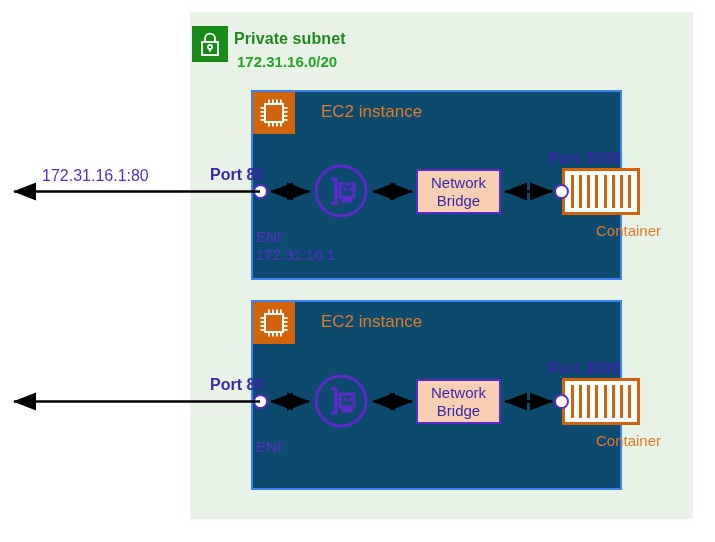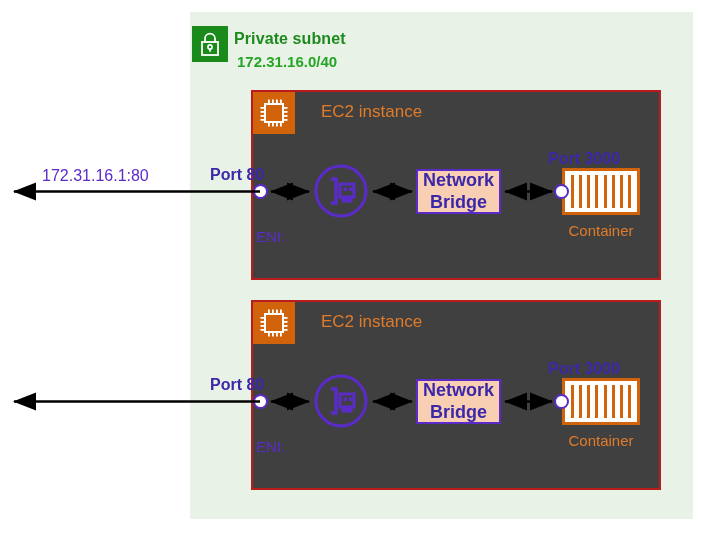--- a/index.html
+++ b/index.html
@@ -13,49 +13,49 @@
           background:#e9f2e6;}
   .subnet-icon{position:absolute;left:192px;top:26px;width:36px;height:36px;
                background:#1a8a1a;}
   .subnet-icon svg{display:block;}
   .subnet-title{position:absolute;left:234px;top:30px;font-size:16px;
                 color:#1d8a1d;font-weight:bold;letter-spacing:.1px;white-space:nowrap;}
   .subnet-cidr{position:absolute;left:237px;top:53px;font-size:15px;
                color:#25a525;font-weight:bold;white-space:nowrap;}
 
   
-  .ec2{position:absolute;width:410px;height:190px;background:#404040;
-       border:2px solid #b91c1c;box-sizing:border-box;}
+  .ec2{position:absolute;width:371px;height:190px;background:#0c4a6e;
+       border:2px solid #3b82f6;box-sizing:border-box;}
   .ec2-badge{position:absolute;left:0;top:0;width:42px;height:42px;background:#d1640a;}
   .ec2-badge svg{display:block;}
   .ec2-title{position:absolute;left:68px;top:10px;font-size:17px;color:#e07b2a;
              white-space:nowrap;}
 
   
   .bridge{position:absolute;width:85px;height:45px;border:2px solid #5b2bc9;
           background:#f9cfb4;box-sizing:border-box;display:flex;flex-direction:column;
           align-items:center;justify-content:center;line-height:1.18;}
-  .bridge span{font-size:18px;color:#3b28a8;font-weight:bold;white-space:nowrap;}
+  .bridge span{font-size:15px;color:#3b28a8;font-weight:normal;white-space:nowrap;}
 
   .eni-ico{position:absolute;width:56px;height:56px;}
   .eni-label{position:absolute;width:170px;font-size:15px;
              color:#5b2bc9;line-height:1.22;white-space:nowrap;}
 
   .port-dot{position:absolute;width:15px;height:15px;border:2.3px solid #5b2bc9;
             border-radius:50%;background:#ffffff;box-sizing:border-box;}
   .port-lbl{position:absolute;font-size:16px;color:#3b28a8;font-weight:bold;
             white-space:nowrap;}
 
   
   .container-box{position:absolute;width:78px;height:47px;border:3px solid #d1640a;
                  background:#ffffff;box-sizing:border-box;
                  display:flex;align-items:center;justify-content:space-between;
                  padding:4px 6px;}
   .container-box i{display:block;width:3px;height:100%;background:#d1640a;}
-  .container-lbl{position:absolute;width:120px;text-align:center;font-size:15px;
+  .container-lbl{position:absolute;width:120px;text-align:right;font-size:15px;
                  color:#e07b2a;white-space:nowrap;}
 
   
   .ext-ip{position:absolute;font-size:16px;color:#5b2bc9;white-space:nowrap;}
 
   svg.lines{position:absolute;left:0;top:0;width:715px;height:542px;
             pointer-events:none;overflow:visible;}
 </style>
 </head>
 <body>
@@ -66,21 +66,21 @@
 
   <div class="subnet-icon">
     <svg width="36" height="36" viewBox="0 0 36 36">
       <rect x="10" y="16" width="16" height="13" fill="none" stroke="#ffffff" stroke-width="1.8"></rect>
       <path d="M13 16 v-3.4 a5 5 0 0 1 10 0 V16" fill="none" stroke="#ffffff" stroke-width="1.8"></path>
       <circle cx="18" cy="21" r="2.1" fill="none" stroke="#ffffff" stroke-width="1.6"></circle>
       <rect x="17.2" y="22.4" width="1.6" height="3.4" fill="#ffffff"></rect>
     </svg>
   </div>
   <div class="subnet-title">Private subnet</div>
-  <div class="subnet-cidr">172.31.16.0/40</div>
+  <div class="subnet-cidr">172.31.16.0/20</div>
 
   <div class="ec2" style="left:251px;top:90px;">
     <div class="ec2-badge">
       <svg width="42" height="42" viewBox="0 0 42 42">
         <rect x="12" y="12" width="18" height="18" fill="none" stroke="#ffffff" stroke-width="2"></rect>
         <g fill="#ffffff">
           <rect x="15" y="7.5" width="1.8" height="4"></rect>
             <rect x="19" y="7.5" width="1.8" height="4"></rect>
           <rect x="23" y="7.5" width="1.8" height="4"></rect>
             <rect x="27" y="7.5" width="1.8" height="4"></rect>
@@ -106,20 +106,21 @@
     <svg width="56" height="56" viewBox="0 0 56 56">
       <circle cx="28" cy="28" r="25" fill="none" stroke="#5b2bc9" stroke-width="3"></circle>
       <path d="M18 16 h5 v24 h-5" fill="none" stroke="#5b2bc9" stroke-width="3.4"></path>
       <path d="M27 21 h14 v13 h-3 v4 h-3 v-4 h-2 v4 h-3 v-4 h-3 z" fill="none" stroke="#5b2bc9" stroke-width="3"></path>
       <rect x="30.5" y="24.5" width="3.6" height="3.6" fill="#5b2bc9"></rect>
       <rect x="36" y="24.5" width="3.6" height="3.6" fill="#5b2bc9"></rect>
     </svg>
   </div>
   <div class="eni-label" style="left:256px;top:228px;">
     <div>ENI:</div>
+    <div>172.31.16.1</div>
   </div>
 
   <div class="bridge" style="left:416px;top:169px;">
     <span>Network</span>
     <span>Bridge</span>
   </div>
 
   <div class="container-box" style="left:562px;top:168px;">
     <i></i>
       <i></i>

